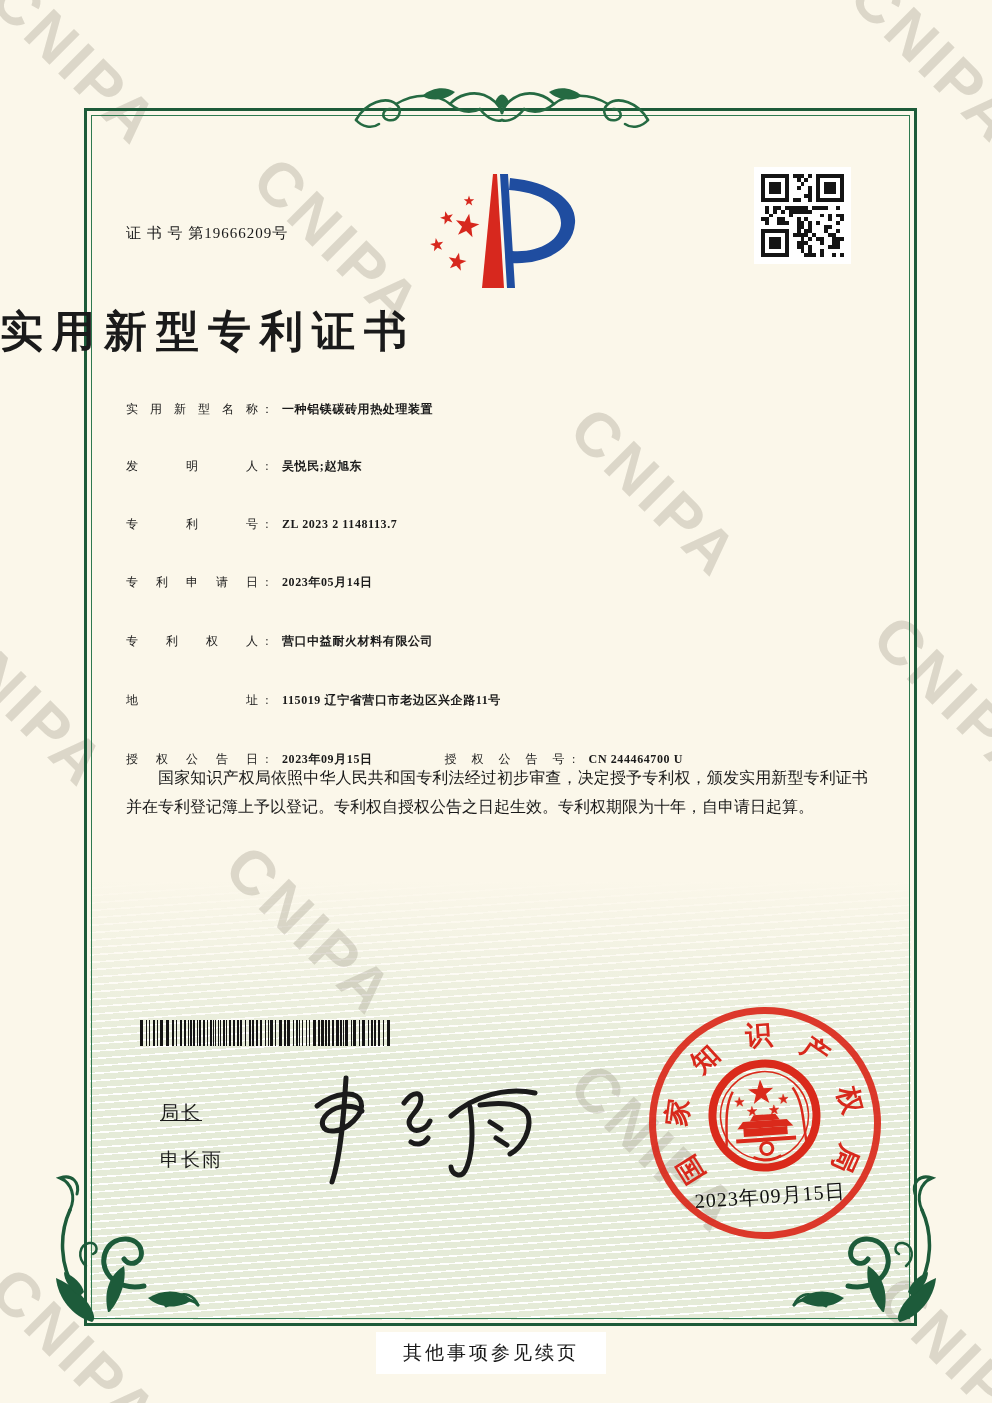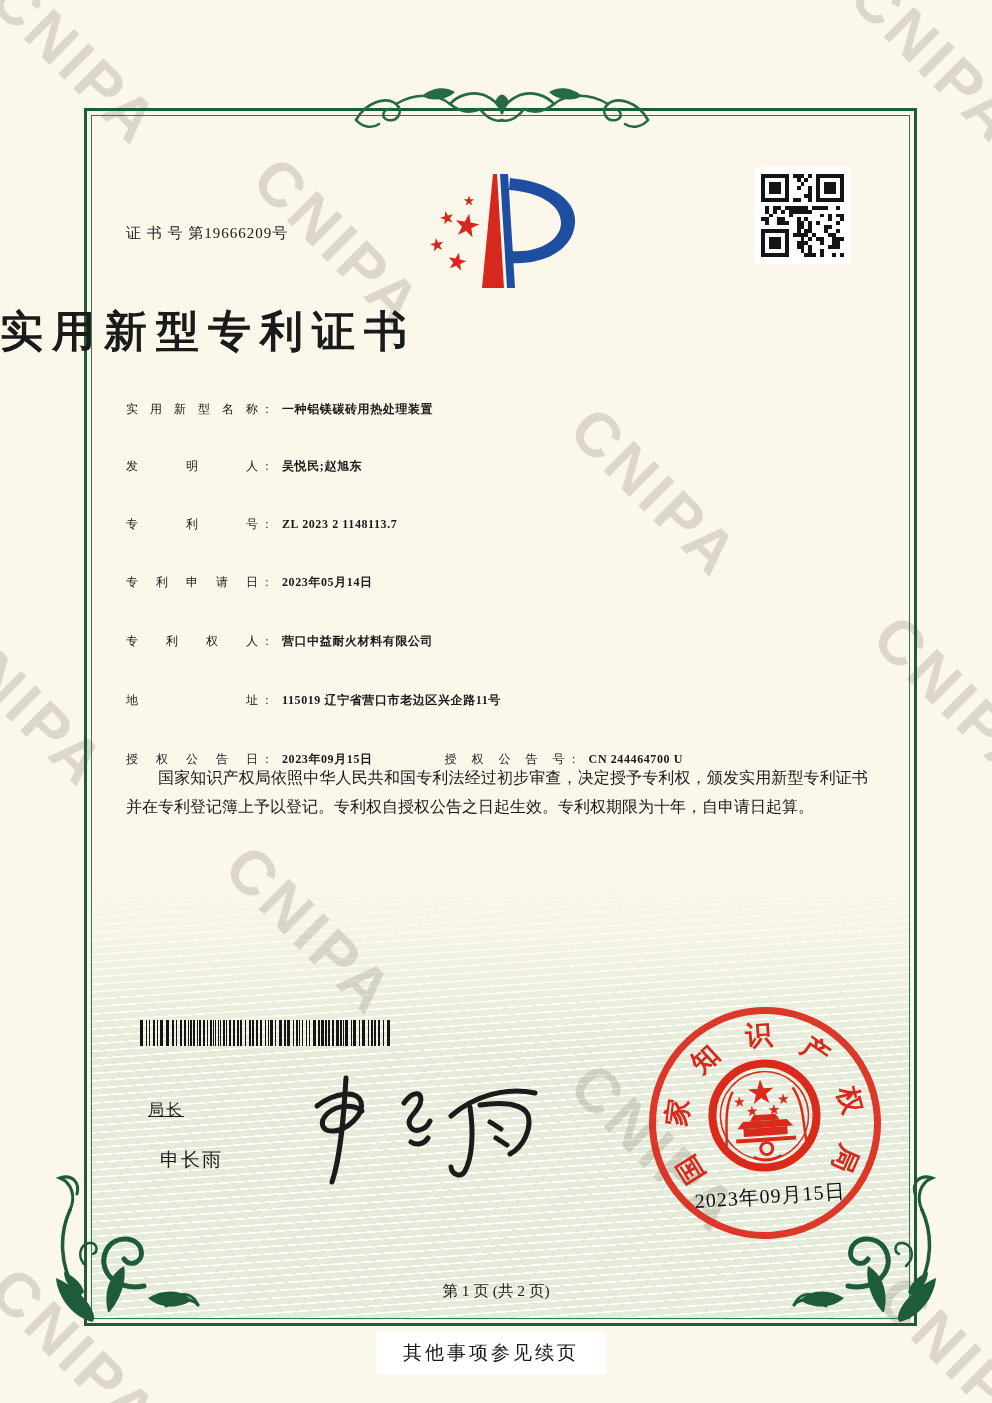--- a/index.html
+++ b/index.html
@@ -39,22 +39,22 @@
   .frow .col{width:18px;flex:none;text-align:center;}
   .frow .val{margin-left:6px;letter-spacing:.6px;white-space:nowrap;font-weight:bold;}
   .frow .lab2{width:120px;flex:none;margin-left:72px;text-align:justify;text-align-last:justify;}
   .r0{top:401px}.r1{top:458px}.r2{top:516px}.r3{top:574px}.r4{top:633px}.r5{top:692px}.r6{top:751px}
 
   .legal{position:absolute;left:126px;top:764px;width:742px;font-size:16px;line-height:28.5px;
       text-align:justify;z-index:4;}
   .legal p{margin:0;text-indent:2em;}
 
   .barcode{position:absolute;left:140px;top:1020px;z-index:4;}
-  .signer-title{position:absolute;left:148px;top:1100px;z-index:4;
-      font-family:"Liberation Sans","DejaVu Sans",sans-serif;font-size:16px;letter-spacing:2px;text-decoration:underline;}
+  .signer-title{position:absolute;left:160px;top:1100px;z-index:4;
+      font-family:"Liberation Sans","DejaVu Sans",sans-serif;font-size:19px;letter-spacing:2px;text-decoration:underline;}
   .signer-name{position:absolute;left:160px;top:1147px;z-index:4;
       font-family:"Liberation Sans","DejaVu Sans",sans-serif;font-size:19px;letter-spacing:2px;}
   .sig{position:absolute;left:283px;top:1070px;z-index:4;}
 
   
   .seal{position:absolute;left:649px;top:1007px;width:232px;height:232px;z-index:5;transform:rotate(-4deg);}
   .seal::before{content:'';position:absolute;inset:0;border:7px solid rgba(218,40,26,.92);border-radius:50%;}
   .seal .sc{position:absolute;left:50%;top:50%;width:32px;height:32px;margin:-16px 0 0 -16px;
       text-align:center;line-height:32px;font-size:27px;font-weight:700;color:#d8291c;}
   .sc1{transform:rotate(-118deg) translateY(-88px);}
@@ -255,16 +255,15 @@
         </g>
         <circle cy="33" r="6" fill="none" stroke-width="3"></circle>
         <path d="M-40,28 C-38,10 -40,-10 -30,-26" fill="none" stroke-width="2.5"></path>
         <path d="M40,28 C38,10 40,-10 30,-26" fill="none" stroke-width="2.5"></path>
         <path d="M-14,41 Q0,48 14,41" fill="none" stroke-width="3"></path>
       </g>
     </svg>
     <div class="sdate">2023年09月15日</div>
   </div>
 
-  <div class="page-footer">第 1 页 (共 2 页)</div>
   <div class="note-strip">其他事项参见续页</div>
 
 </div>
 
 </body></html>

